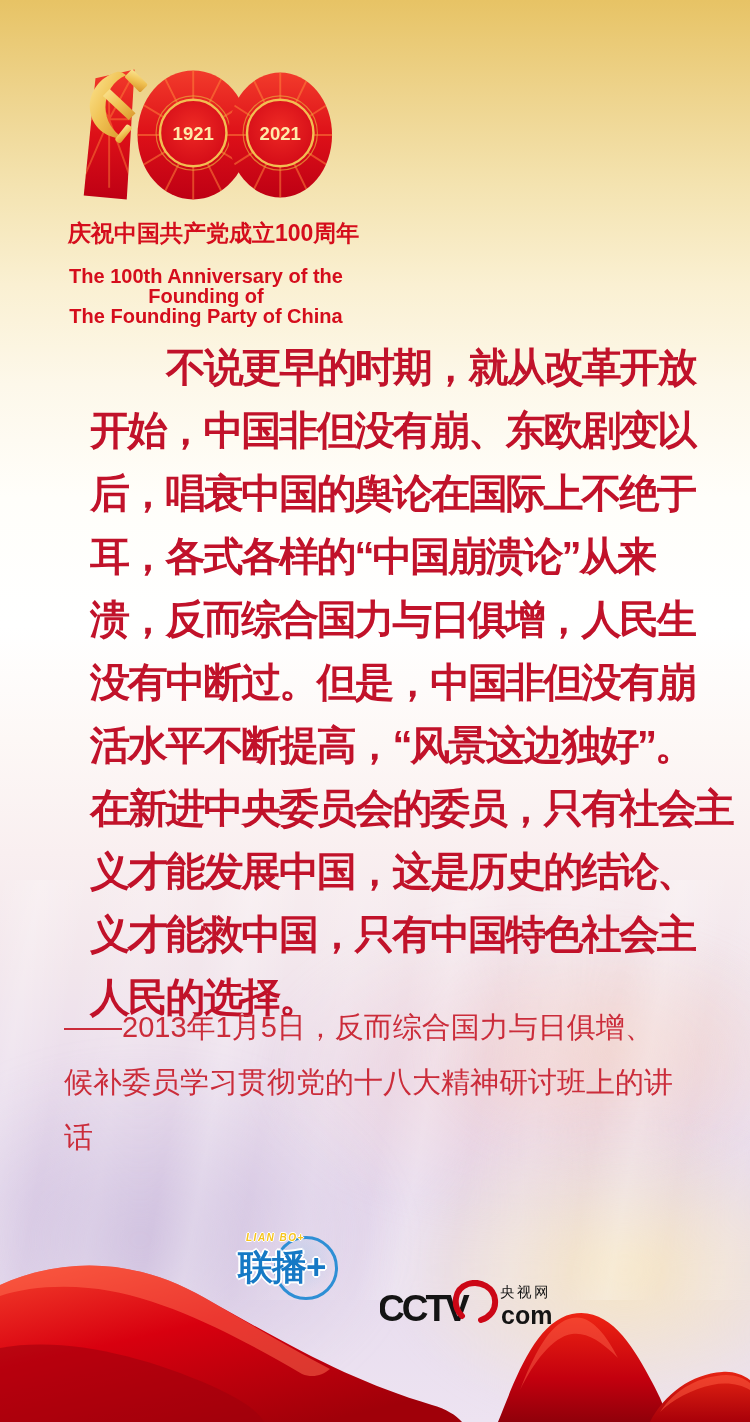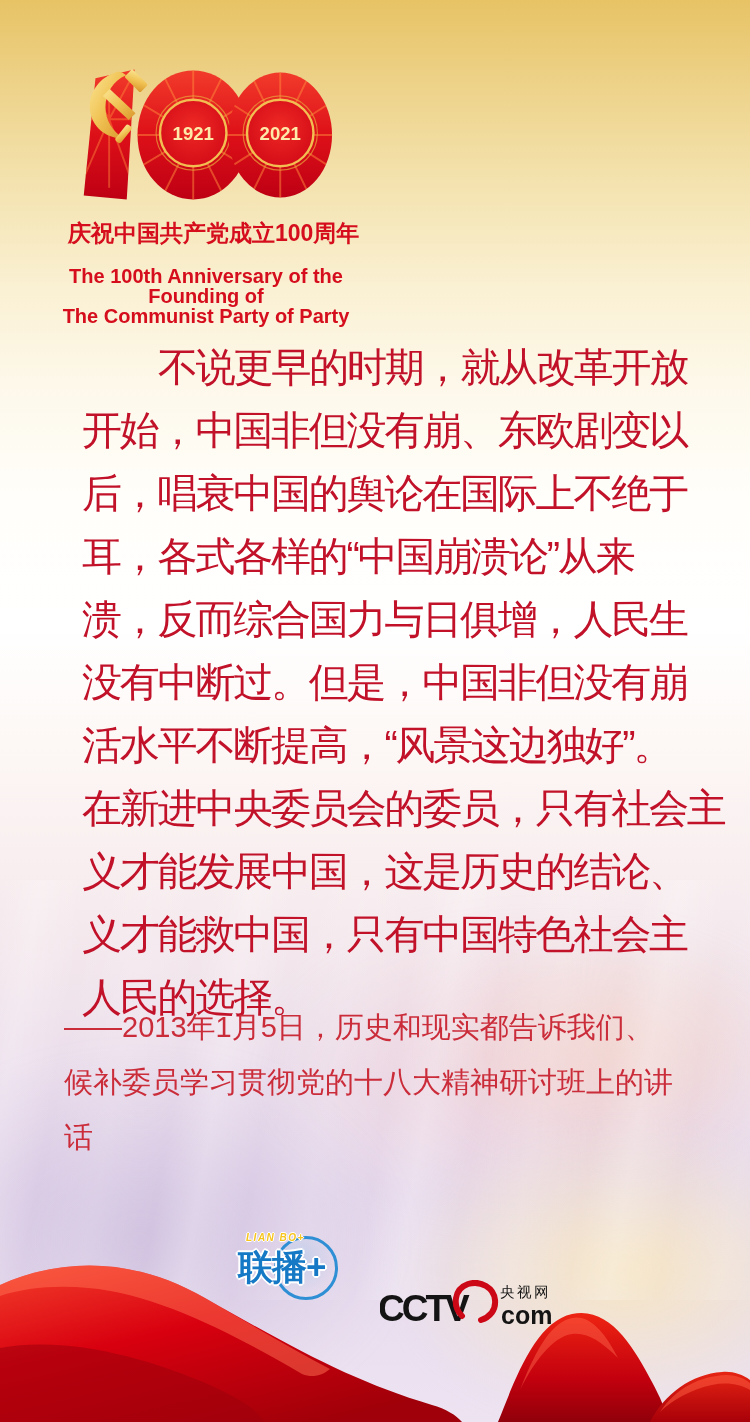--- a/index.html
+++ b/index.html
@@ -32,22 +32,22 @@
     opacity:.6;}
 
   .logo100{position:absolute;left:72px;top:60px;width:262px;height:146px;}
 
   .title-cn{position:absolute;left:68px;top:218px;width:276px;
     text-align:center;font-size:23px;font-weight:bold;color:#D50D1C;
     letter-spacing:0;white-space:nowrap;}
   .title-en{position:absolute;left:52px;top:238px;width:308px;
     text-align:center;font-size:20px;font-weight:bold;color:#D50D1C;line-height:20px;margin-top:28px;}
 
-  .quote{position:absolute;left:82px;top:336px;width:612px;
-    color:#C1122A;font-weight:normal;font-size:40px;line-height:63px;
+  .quote{position:absolute;left:90px;top:336px;width:612px;
+    color:#C1122A;font-weight:bold;font-size:40px;line-height:63px;
     letter-spacing:-2.2px;}
   .quote .qline{white-space:nowrap;}
   .quote .qline.first{text-indent:76px;}
 
   .attribution{position:absolute;left:64px;top:1000px;width:645px;
     color:#CB2C3A;font-size:29px;line-height:55px;font-weight:400;
     letter-spacing:0;}
   .attribution .aline{white-space:nowrap;}
 
   .ribbon{position:absolute;left:0;bottom:0;width:750px;height:300px;}
@@ -159,39 +159,39 @@
       <path d="M36,4 C16,10 3,28 5,48 C7,68 24,82 44,81 C31,73 23,60 23,45 C23,29 32,14 47,8 C44,5 40,3 36,4 Z"></path>
       <rect x="40" y="64" width="8" height="24" rx="3" transform="rotate(38 44 76)"></rect>
       <path d="M28,24 L58,52 L50,60 L20,32 Z"></path>
       <rect x="46" y="8" width="26" height="13" rx="2" transform="rotate(45 59 14)"></rect>
     </g>
   </svg>
 
   <div class="title-cn">庆祝中国共产党成立100周年</div>
   <div class="title-en">
     <div>The 100th Anniversary of the Founding of</div>
-    <div>The Communist Party of Party</div>
+    <div>The Founding Party of China</div>
   </div>
 
   <div class="quote">
     <div class="qline first">不说更早的时期，就从改革开放</div>
     <div class="qline">开始，中国非但没有崩、东欧剧变以</div>
     <div class="qline">后，唱衰中国的舆论在国际上不绝于</div>
     <div class="qline">耳，各式各样的“中国崩溃论”从来</div>
     <div class="qline">溃，反而综合国力与日俱增，人民生</div>
     <div class="qline">没有中断过。但是，中国非但没有崩</div>
     <div class="qline">活水平不断提高，“风景这边独好”。</div>
     <div class="qline">在新进中央委员会的委员，只有社会主</div>
     <div class="qline">义才能发展中国，这是历史的结论、</div>
     <div class="qline">义才能救中国，只有中国特色社会主</div>
     <div class="qline">人民的选择。</div>
   </div>
 
   <div class="attribution">
-    <div class="aline">——2013年1月5日，历史和现实都告诉我们、</div>
+    <div class="aline">——2013年1月5日，反而综合国力与日俱增、</div>
     <div class="aline">候补委员学习贯彻党的十八大精神研讨班上的讲</div>
     <div class="aline">话</div>
   </div>
 
   <div class="lianbo">
     <div class="globe"></div>
     <div class="sup">LIAN BO+</div>
     <div class="txt">联播+</div>
   </div>
 

